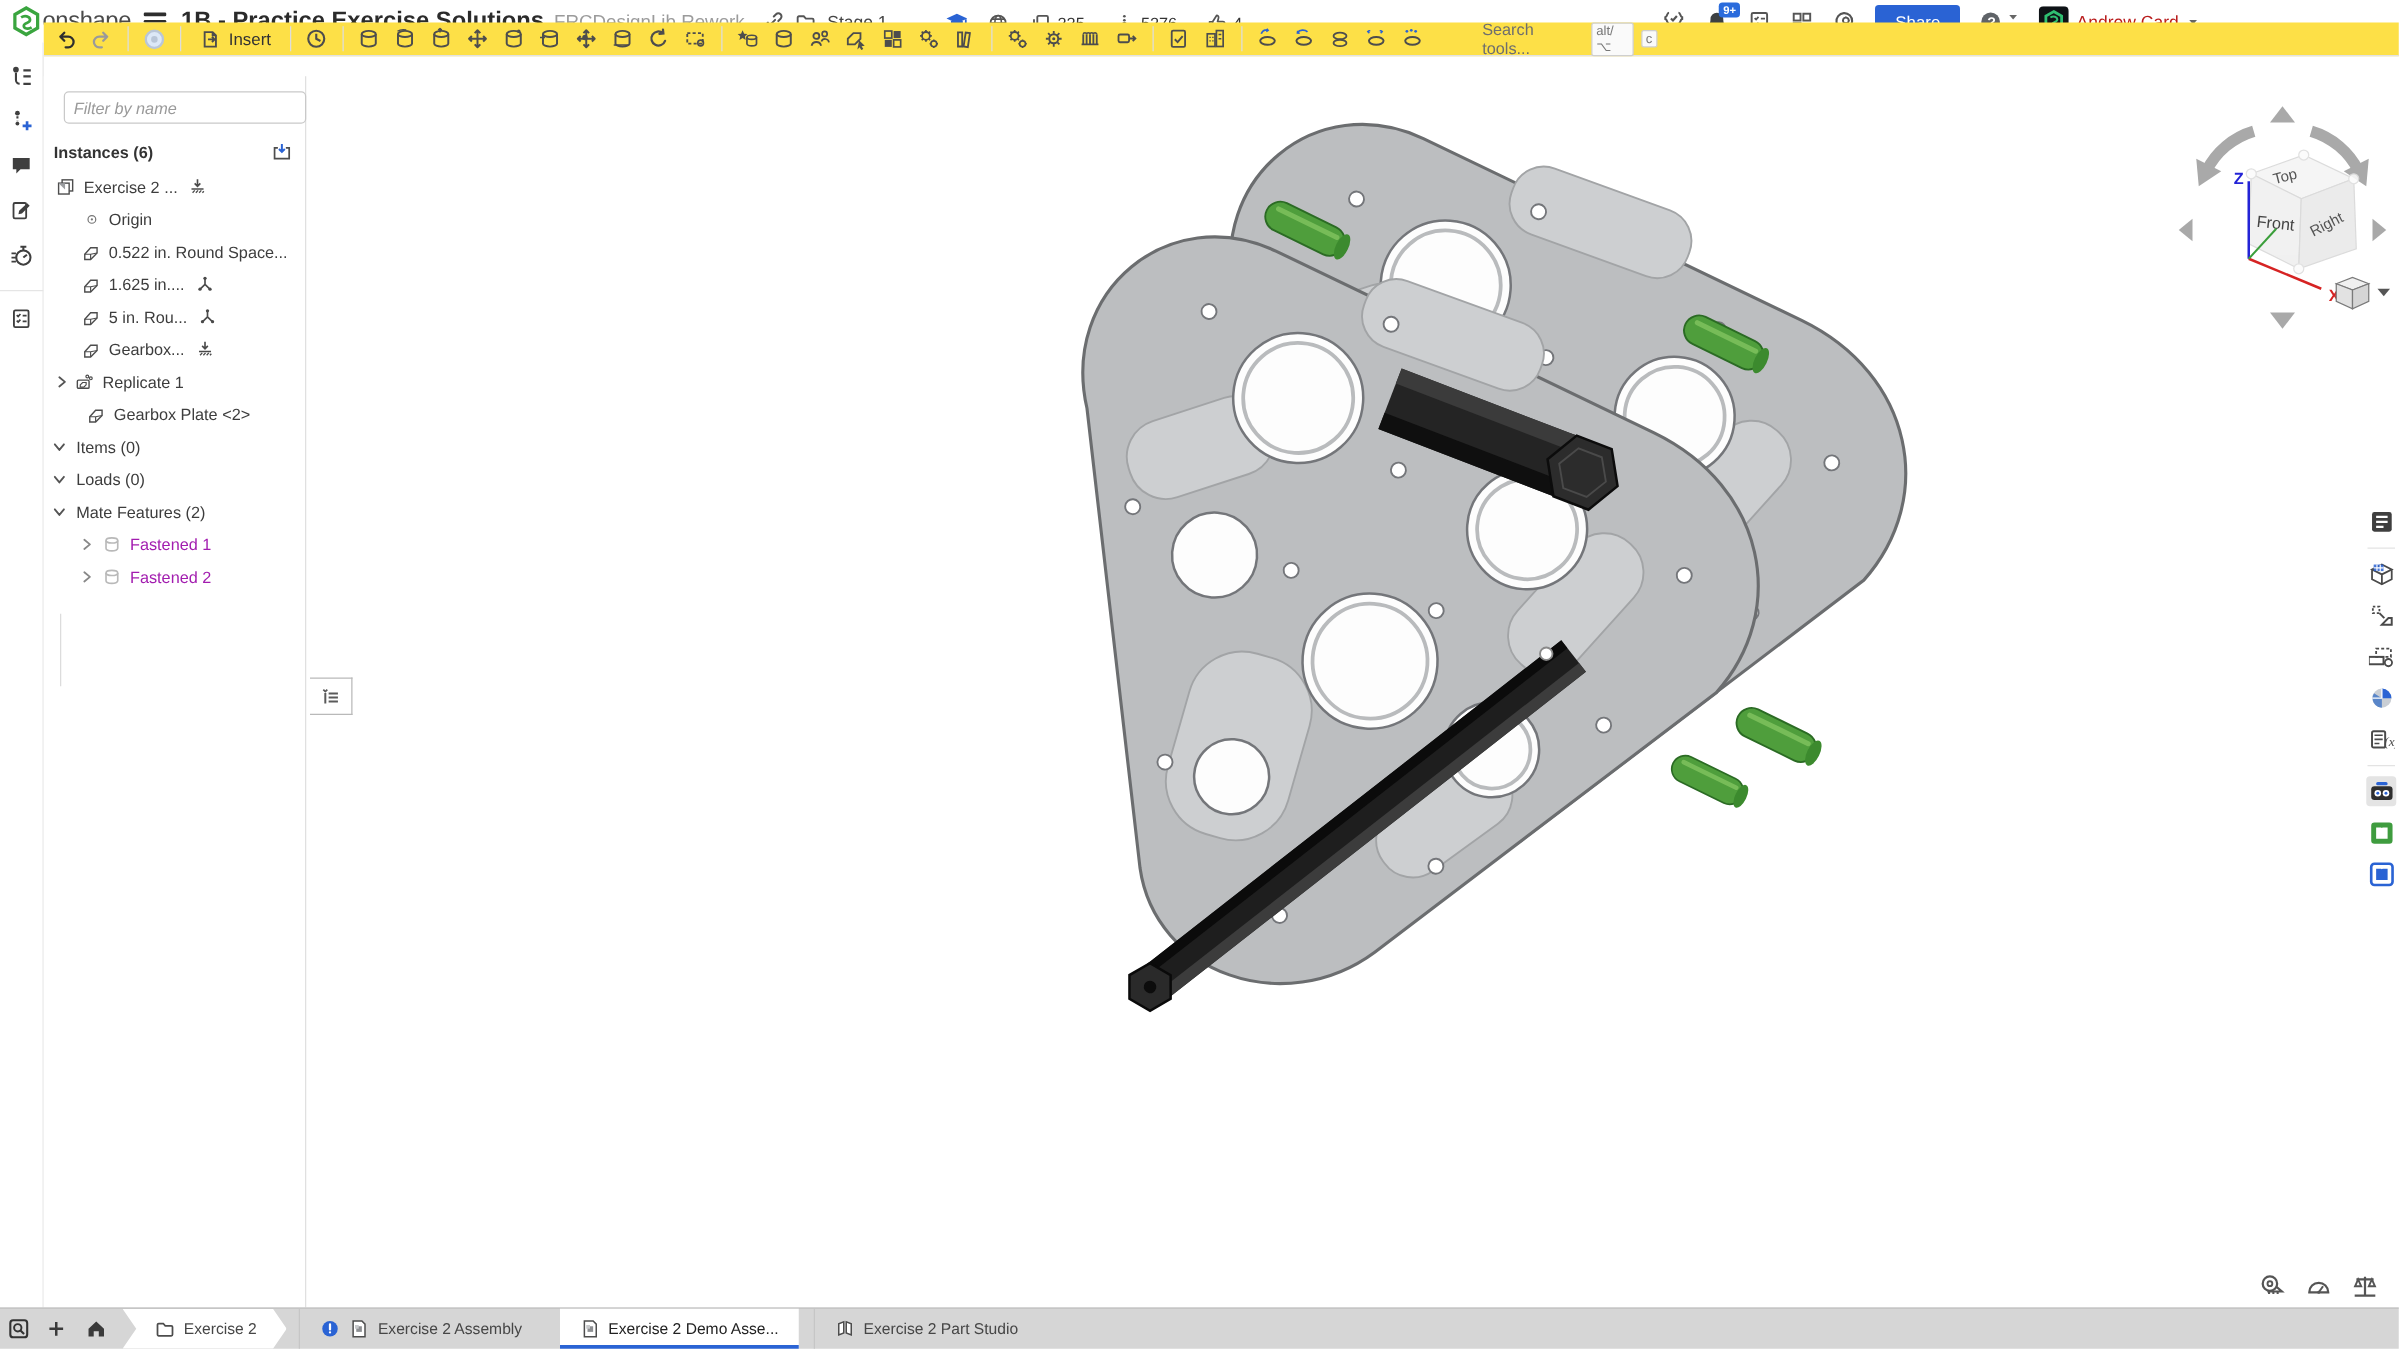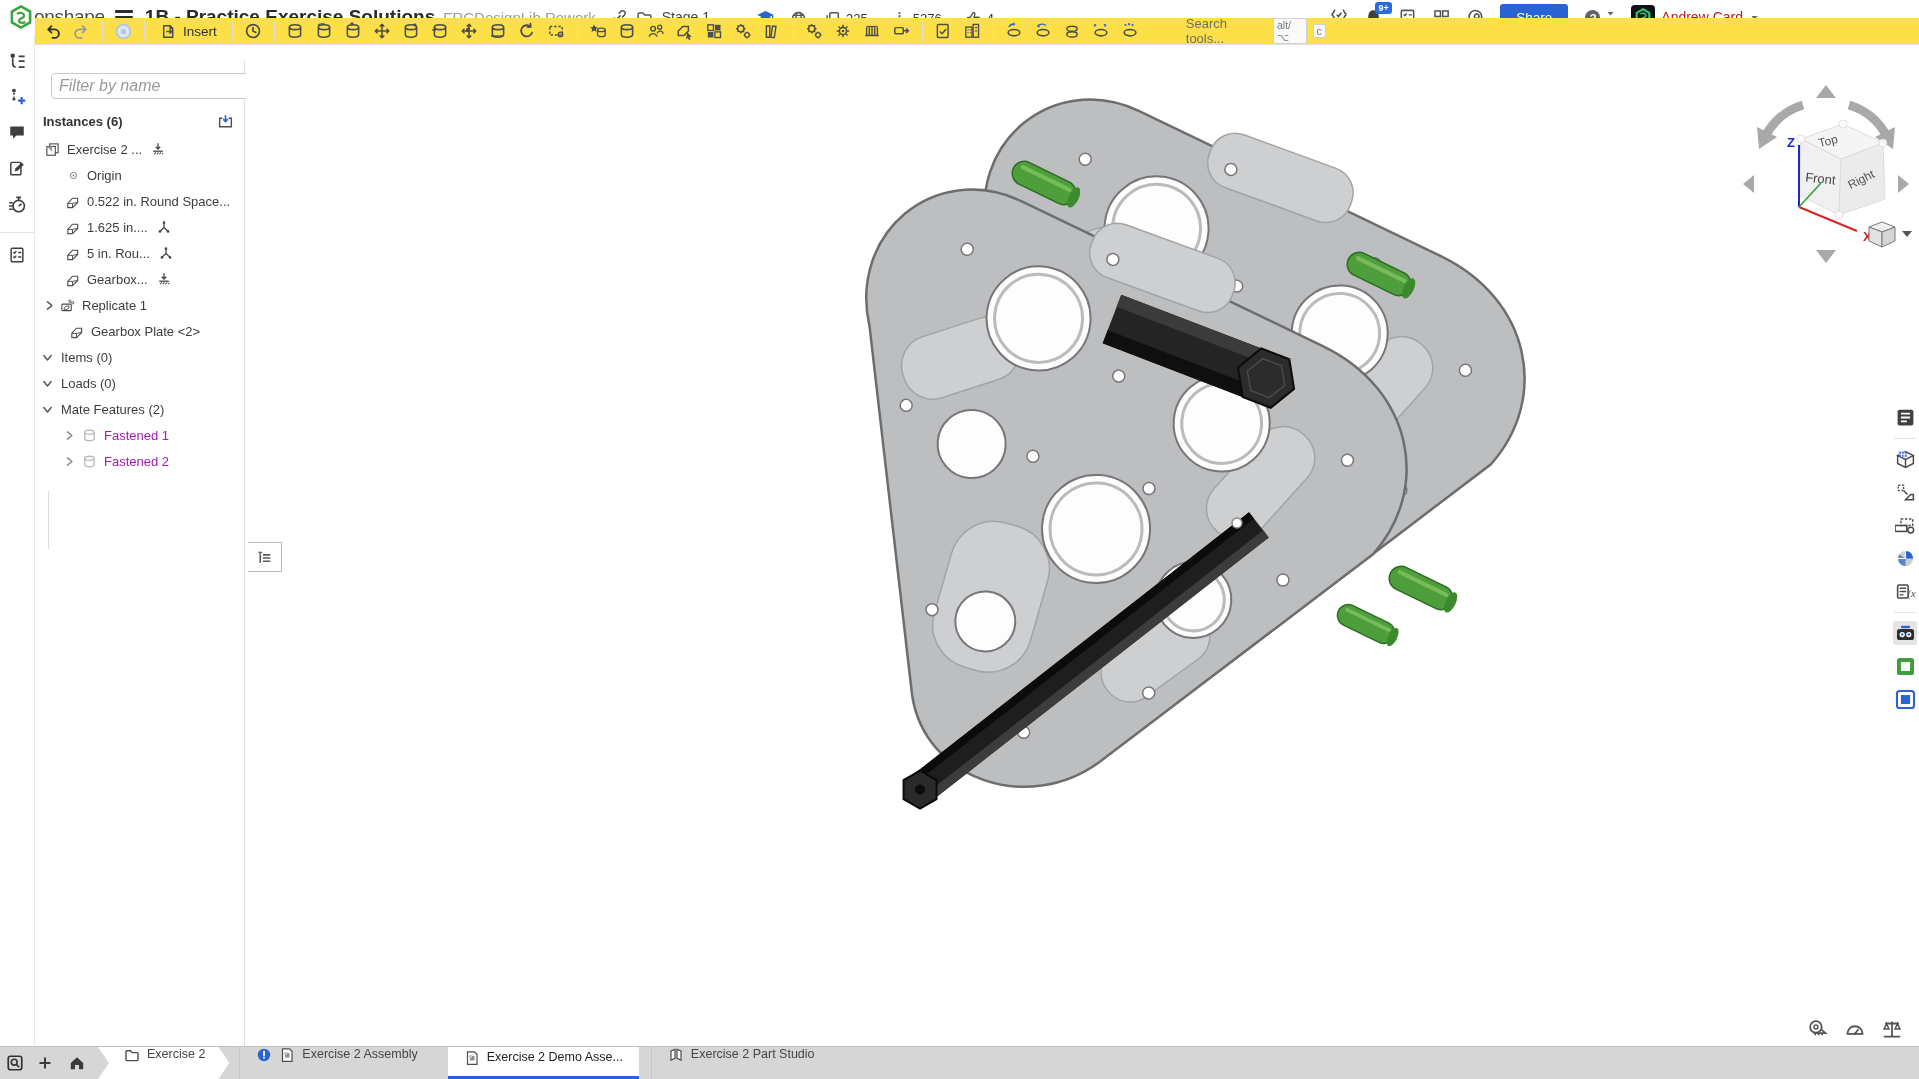--- a/index.html
+++ b/index.html
@@ -44,21 +44,21 @@
   
   #left-strip { position:absolute; left:0; top:34px; width:35px; height:1012px;
     background:#fff; border-right:1px solid #e7e7e7; display:flex; flex-direction:column; align-items:center; padding-top:14px; }
   .strip-btn { width:24px; height:24px; display:flex; align-items:center; justify-content:center; margin-bottom:12px; cursor:pointer; color:#3f3f3f; }
   .strip-sep { width:35px; height:1px; background:#e5e5e5; margin:4px 0 10px; }
   
   #sidebar { position:absolute; left:35px; top:61px; width:210px; height:985px;
     background:#fff; border-right:1px solid #e0e0e0; font-size:13px; }
   #filter-row { display:flex; align-items:center; gap:6px; padding:12px 8px 10px 10px; }
   #filter-input { flex:1; height:26px; border:1px solid #c9c9c9; border-radius:4px; padding:0 7px;
-    font-size:16px; font-style:italic; color:#555; font-family:inherit; outline:none; }
+    font-size:13px; font-style:italic; color:#555; font-family:inherit; outline:none; }
   #filter-input::placeholder { color:#9a9a9a; font-style:italic; }
   #instances-header { display:flex; align-items:center; padding:4px 10px 6px 8px; font-weight:700; color:#333; }
   .trow { display:flex; align-items:center; height:26px; cursor:pointer; color:#3d3d3d; }
   .tlabel { margin-left:7px; white-space:nowrap; }
   .i14 { width:15px; height:15px; flex:0 0 auto; }
   .i12 { width:13px; height:13px; flex:0 0 auto; }
   .sfx { margin-left:9px; width:14px; height:14px; color:#4a4a4a; }
   .muted { color:#aaa; }
   .muted .tlabel { color:#a21caf; }
   #mate-guide { position:absolute; left:13px; width:1px; background:#dcdcdc; }
@@ -77,21 +77,21 @@
   .rc-tile { border-radius:3px; }
   
   #measure-row { position:absolute; right:16px; bottom:6px; display:flex; gap:15px; color:#555; }
   #measure-row .m-btn { width:22px; height:22px; cursor:pointer; }
   
   #tabbar { position:absolute; left:0; bottom:0; width:1919px; height:33px; background:#d6d6d6;
     border-top:1px solid #c0c0c0; display:flex; align-items:stretch; }
   #tab-manager-btn { width:30px; display:flex; align-items:center; justify-content:center; color:#333; cursor:pointer; }
   #new-tab-btn { width:30px; display:flex; align-items:center; justify-content:center; color:#3a3a3a; cursor:pointer; }
   #home-tab { width:34px; display:flex; align-items:center; justify-content:center; color:#3a3a3a; cursor:pointer; }
-  .dtab { display:flex; gap:7px; padding:0 16px; font-size:12.5px; color:#464646;
+  .dtab { display:flex; align-items:center; gap:7px; padding:0 16px; font-size:12.5px; color:#464646;
     cursor:pointer; white-space:nowrap; }
   #tab-folder { background:#fff; clip-path:polygon(0 0, calc(100% - 11px) 0, 100% 50%, calc(100% - 11px) 100%, 0 100%, 11px 50%);
     padding:0 24px 0 26px; margin-left:4px; }
   .dtab.gray { border-left:1px solid #c6c6c6; }
   #tab-active { background:#fff; border-bottom:3px solid #2a63d4; color:#222; padding-top:3px; }
   .ticon { width:16px; height:16px; flex:0 0 auto; }
 </style>
 </head>
 <body>
 

